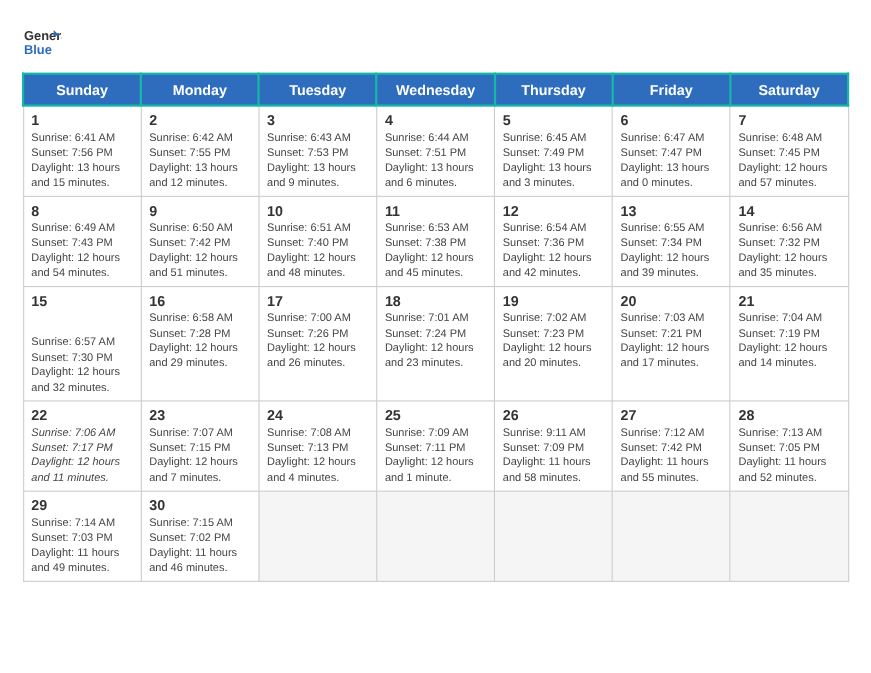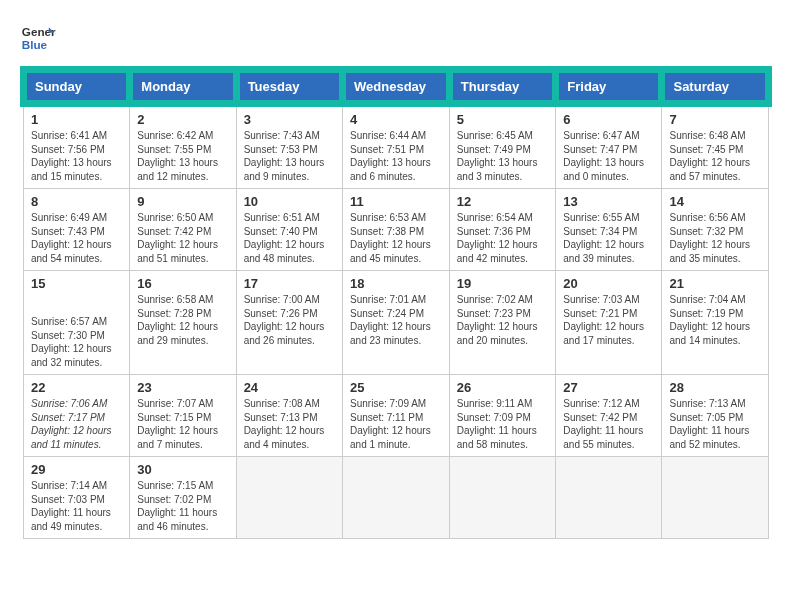--- a/index.html
+++ b/index.html
@@ -40,22 +40,22 @@
     table {
       width: 100%;
       border-collapse: collapse;
     }
     th {
       background-color: #2e6dbe;
       color: white;
       font-size: 13px;
       font-weight: bold;
       padding: 6px 8px;
-      text-align: left;
-      border: 7px solid #14b8a6;
+      text-align: center;
+      border: 2px solid #14b8a6;
     }
     td {
       border: 1px solid #ccc;
       vertical-align: top;
       padding: 5px 7px;
       font-size: 10.5px;
       color: #333;
       height: 80px;
       width: 107px;
     }
@@ -114,21 +114,21 @@
         </td>
         <td>
           <span class="day-num">2</span>
           <div class="day-info" style="white-space: pre-line;">Sunrise: 6:42 AM
 Sunset: 7:55 PM
 Daylight: 13 hours
 and 12 minutes.</div>
         </td>
         <td>
           <span class="day-num">3</span>
-          <div class="day-info" style="white-space: pre-line;">Sunrise: 7:43 AM
+          <div class="day-info" style="white-space: pre-line;">Sunrise: 6:43 AM
 Sunset: 7:53 PM
 Daylight: 13 hours
 and 9 minutes.</div>
         </td>
         <td>
           <span class="day-num">4</span>
           <div class="day-info" style="white-space: pre-line;">Sunrise: 6:44 AM
 Sunset: 7:51 PM
 Daylight: 13 hours
 and 6 minutes.</div>

